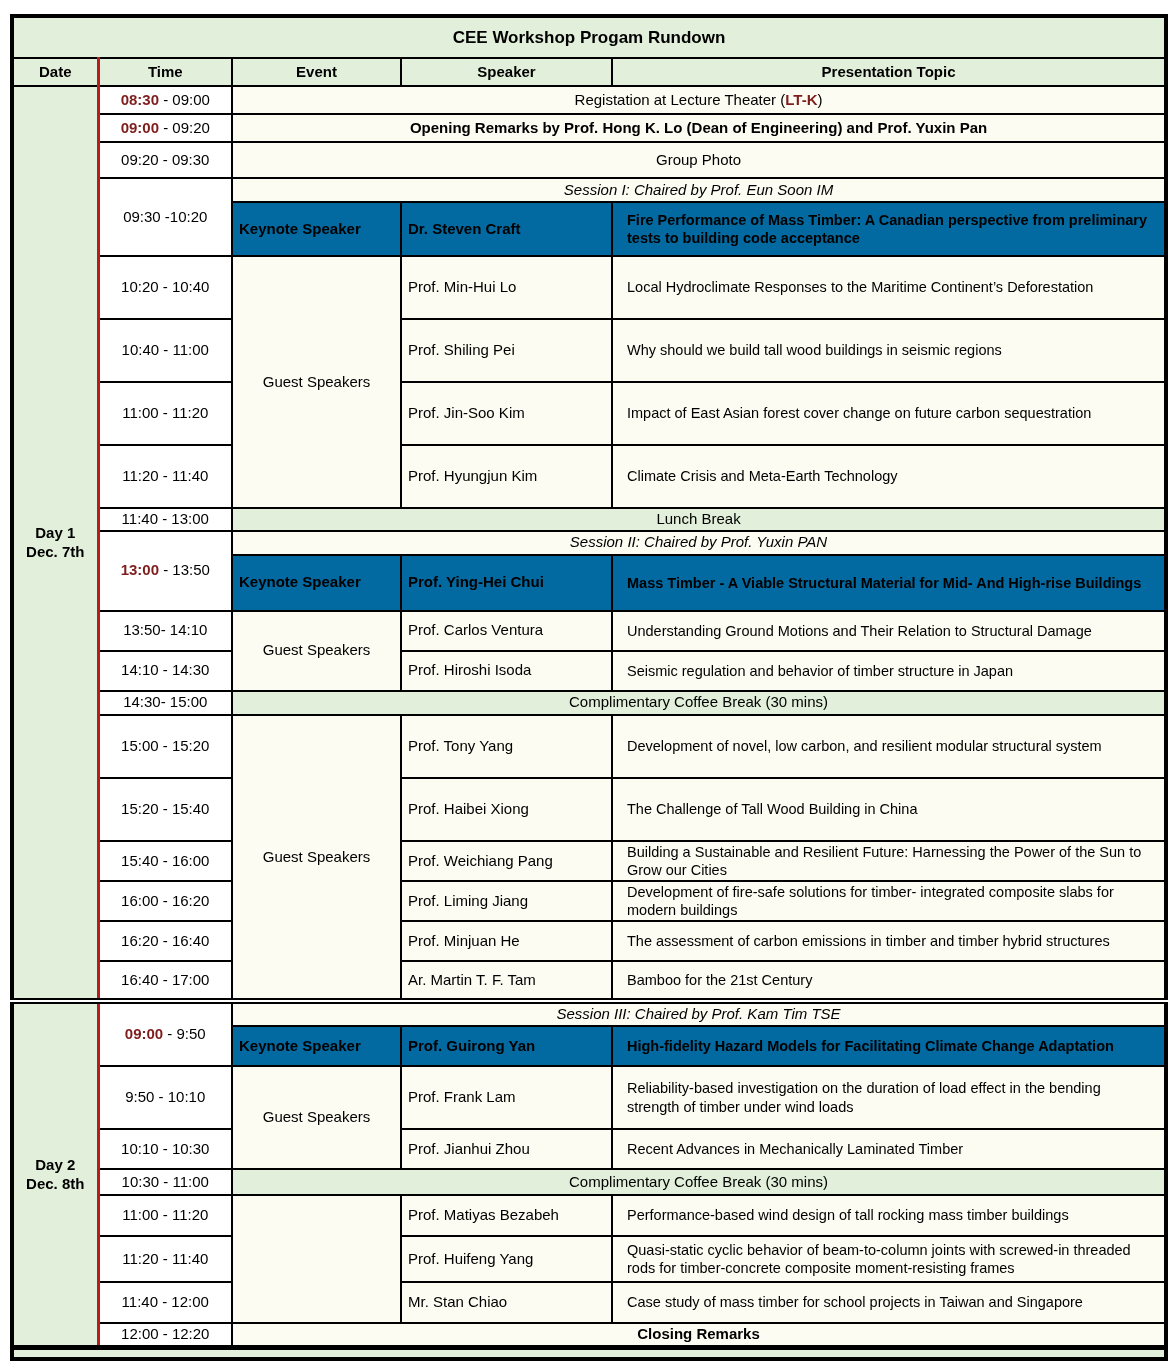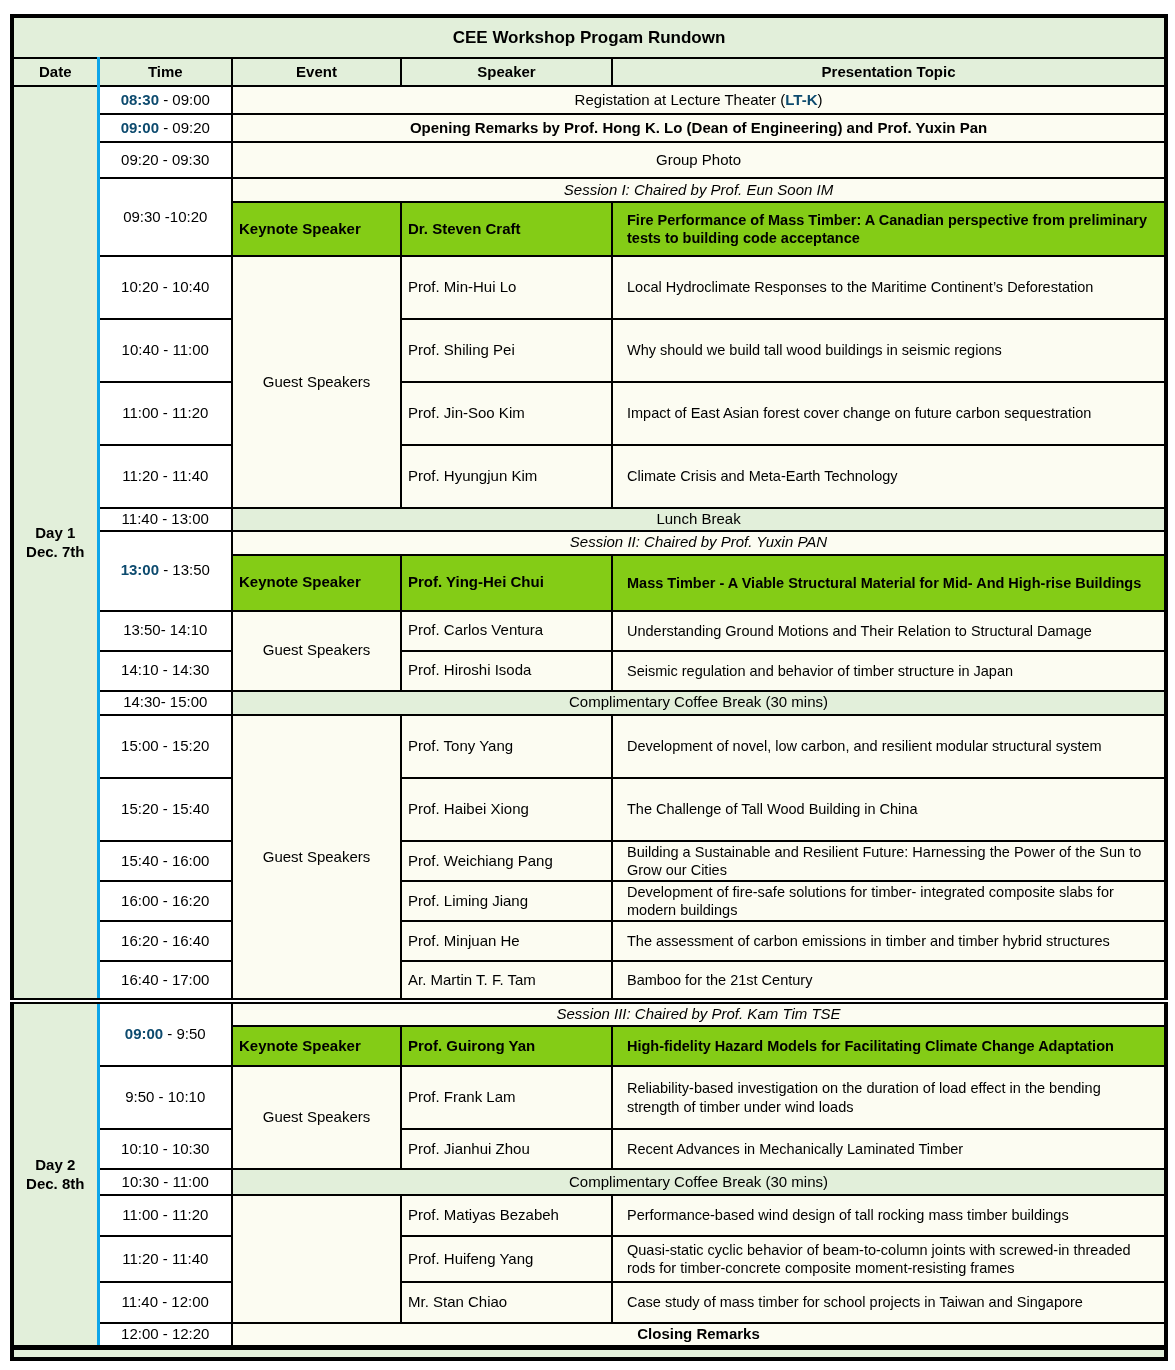--- a/index.html
+++ b/index.html
@@ -4,27 +4,27 @@
 <style>
   html,body{margin:0;padding:0;background:#ffffff;}
   body{width:1175px;font-family:"Liberation Sans","DejaVu Sans",sans-serif;color:#000;}
   .sheet{padding:14px 0 0 10px;}
   table{border-collapse:collapse;table-layout:fixed;width:1154px;border:4px solid #000;}
   td{border:2px solid #000;font-size:15px;color:#000;padding:1px 6px;vertical-align:middle;line-height:1.25;overflow:hidden;}
   .c{text-align:center;}
   .b{font-weight:bold;}
   .i{font-style:italic;}
   .green{background:#e2efda;}
-  .tan{background:#84cc16;}
+  .tan{background:#0369a1;}
   .body-cell{background:#fcfcf2;}
   .time{background:#ffffff;text-align:center;white-space:nowrap;}
-  .red{color:#0c4a6e;font-weight:bold;}
+  .red{color:#7f1d1d;font-weight:bold;}
   .title-cell{font-size:17px;}
   .topic{font-size:14.5px;padding:1px 14px;}
-  .datec{border-right:3px solid #0ea5e9;font-weight:bold;text-align:center;margin-top:8px;}
+  .datec{border-right:3px solid #b91c1c;font-weight:bold;text-align:center;margin-top:8px;}
   .day2sep td{border-top:6px double #000;}
   .foot{border-top:5px solid #000;padding:0;}
   .rh42{height:42px}.rh28{height:28px}.rh26{height:36px}.rh24{height:24px}.rh54{height:54px}
   .rh51{height:63px}.rh23{height:19px}.rh56{height:56px}.rh50{height:40px}.rh25{height:26px}
   .rh41{height:41px}.rh46{height:46px}.rh22{height:22px}.rh12{height:12px}
 </style>
 </head>
 <body>
 
 <div class="sheet">

